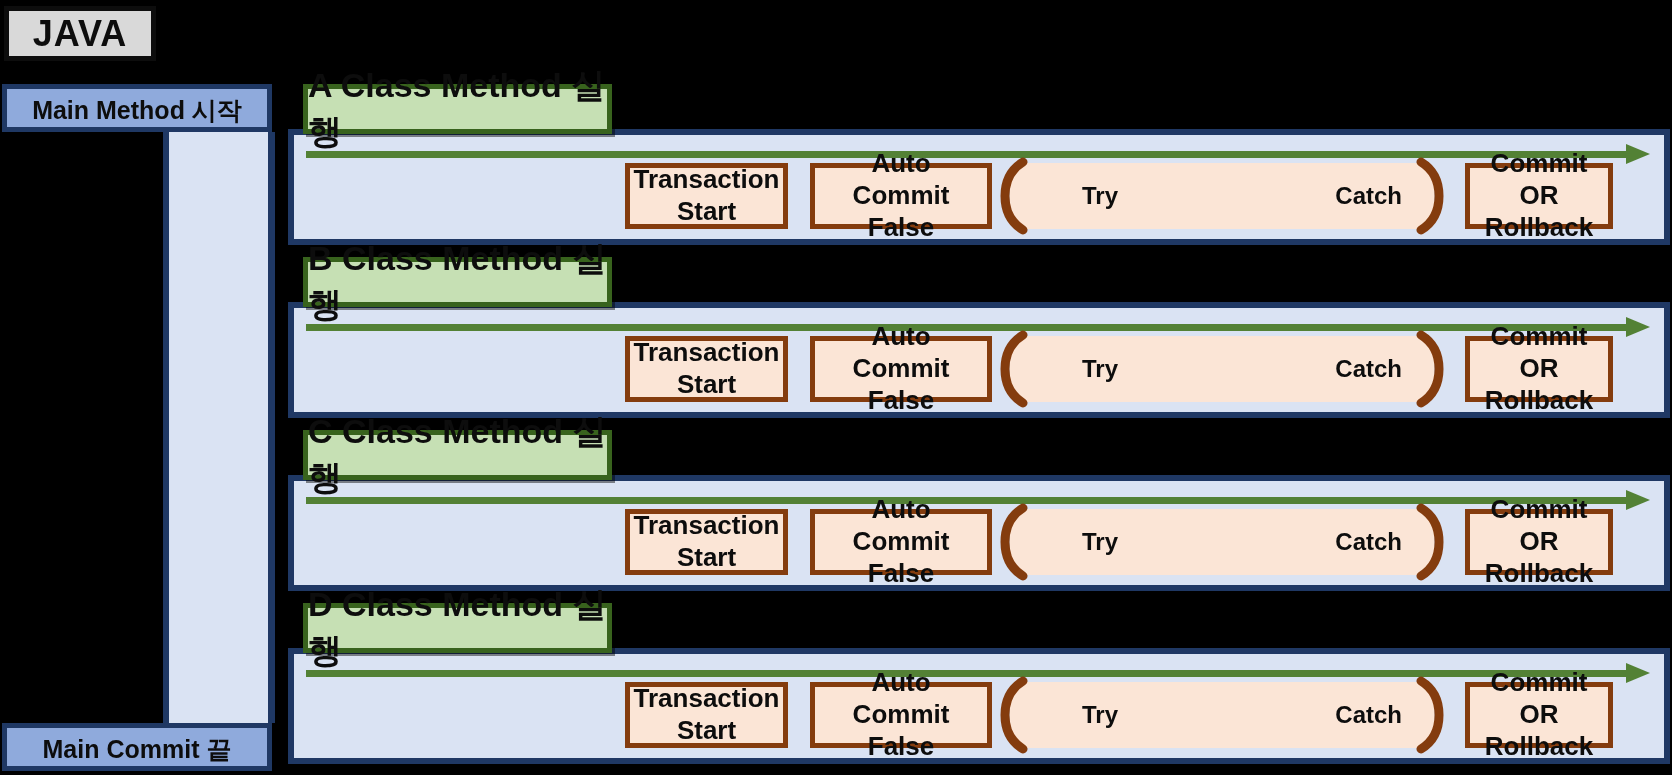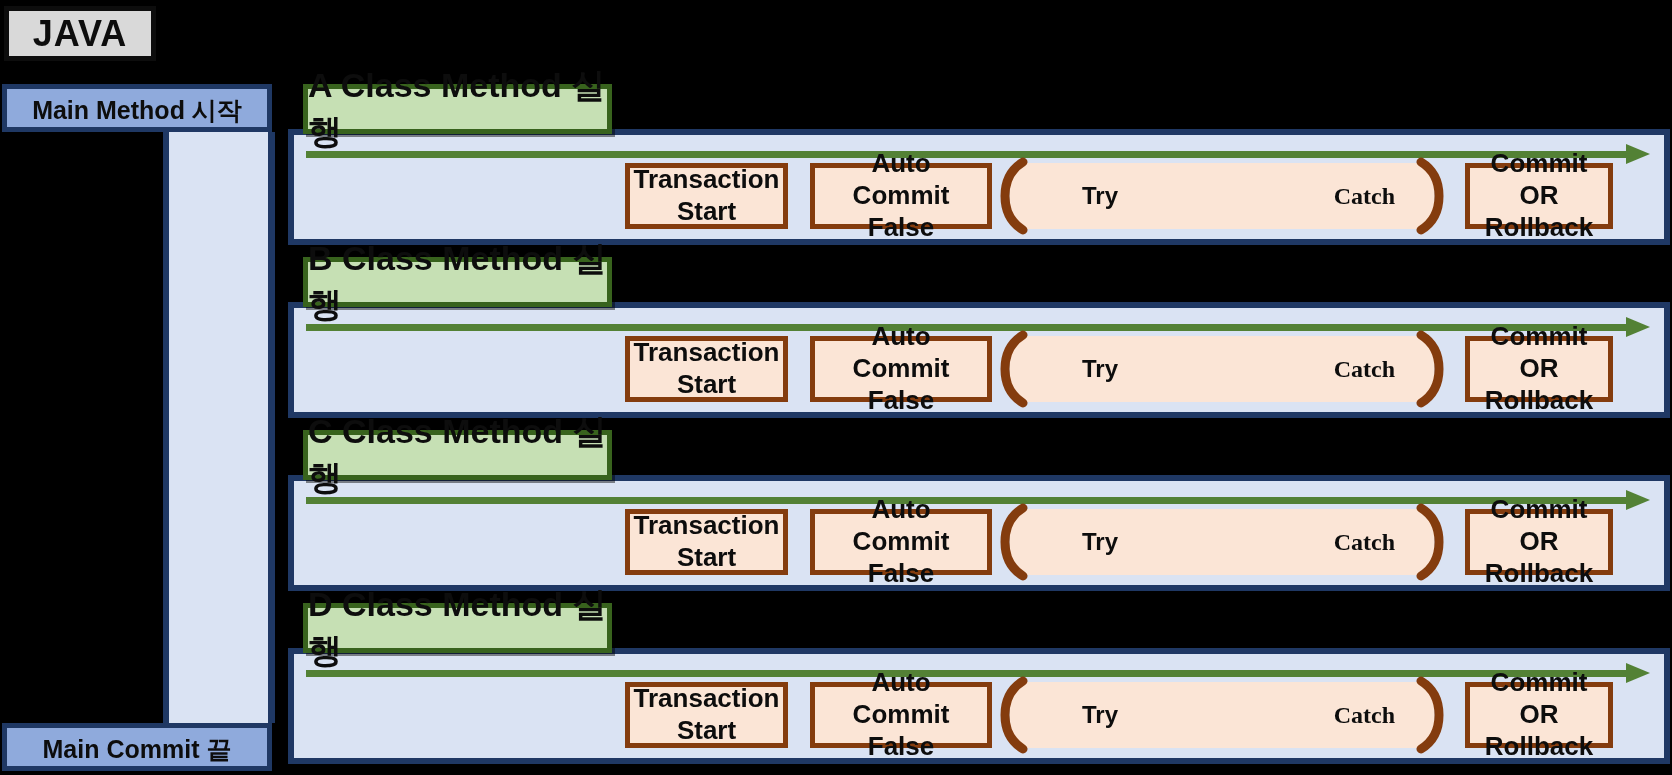--- a/index.html
+++ b/index.html
@@ -67,21 +67,21 @@
   .try-capsule{position:absolute;left:702px;top:22px;width:452px;height:78px;}
   .try-fill{
     position:absolute;left:14px;right:14px;top:6px;bottom:6px;
     background:var(--peach-fill);border-radius:16px;
   }
   .try-label,.catch-label{
     position:absolute;top:0;bottom:0;display:flex;align-items:center;
     font-size:24px;font-weight:700;z-index:2;
   }
   .try-label{left:42px;margin-left:44px;}
-  .catch-label{right:53px;font-family:Liberation Serif, serif;}
+  .catch-label{right:46px;}
   .paren{position:absolute;top:0;height:78px;width:30px;z-index:2;}
   .paren.left{left:2px;}
   .paren.right{right:2px;}
 </style>
 </head>
 <body>
 
 <div class="canvas">
 
   <div class="java-box">

